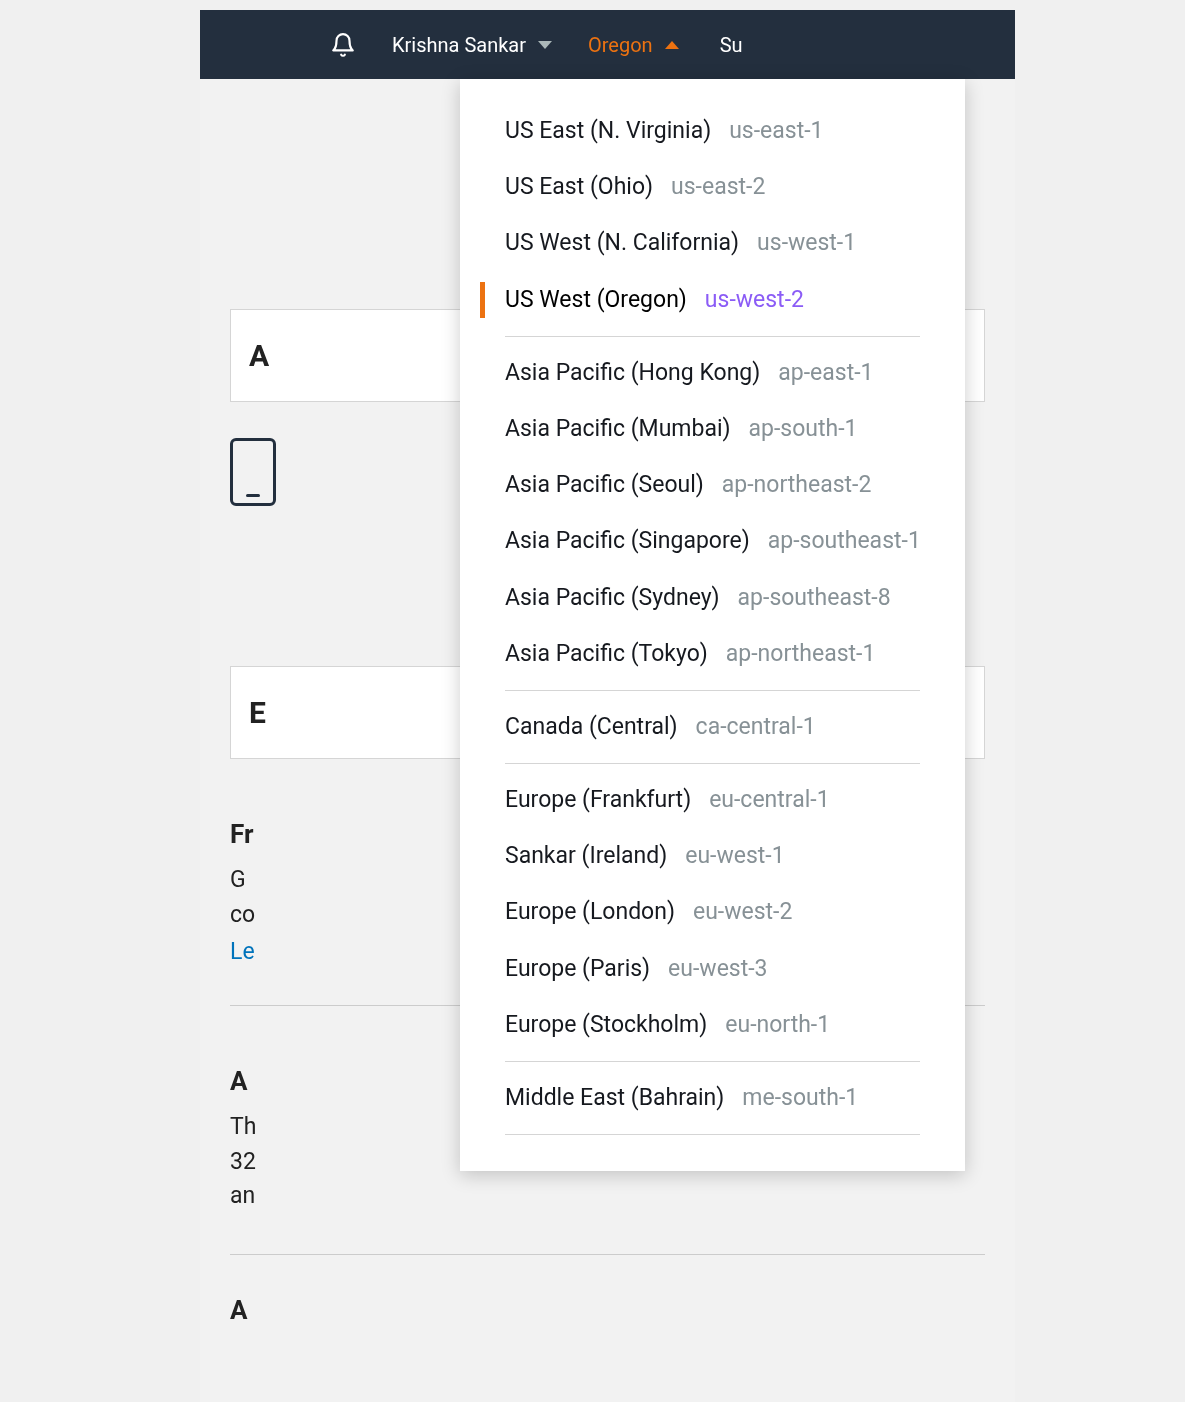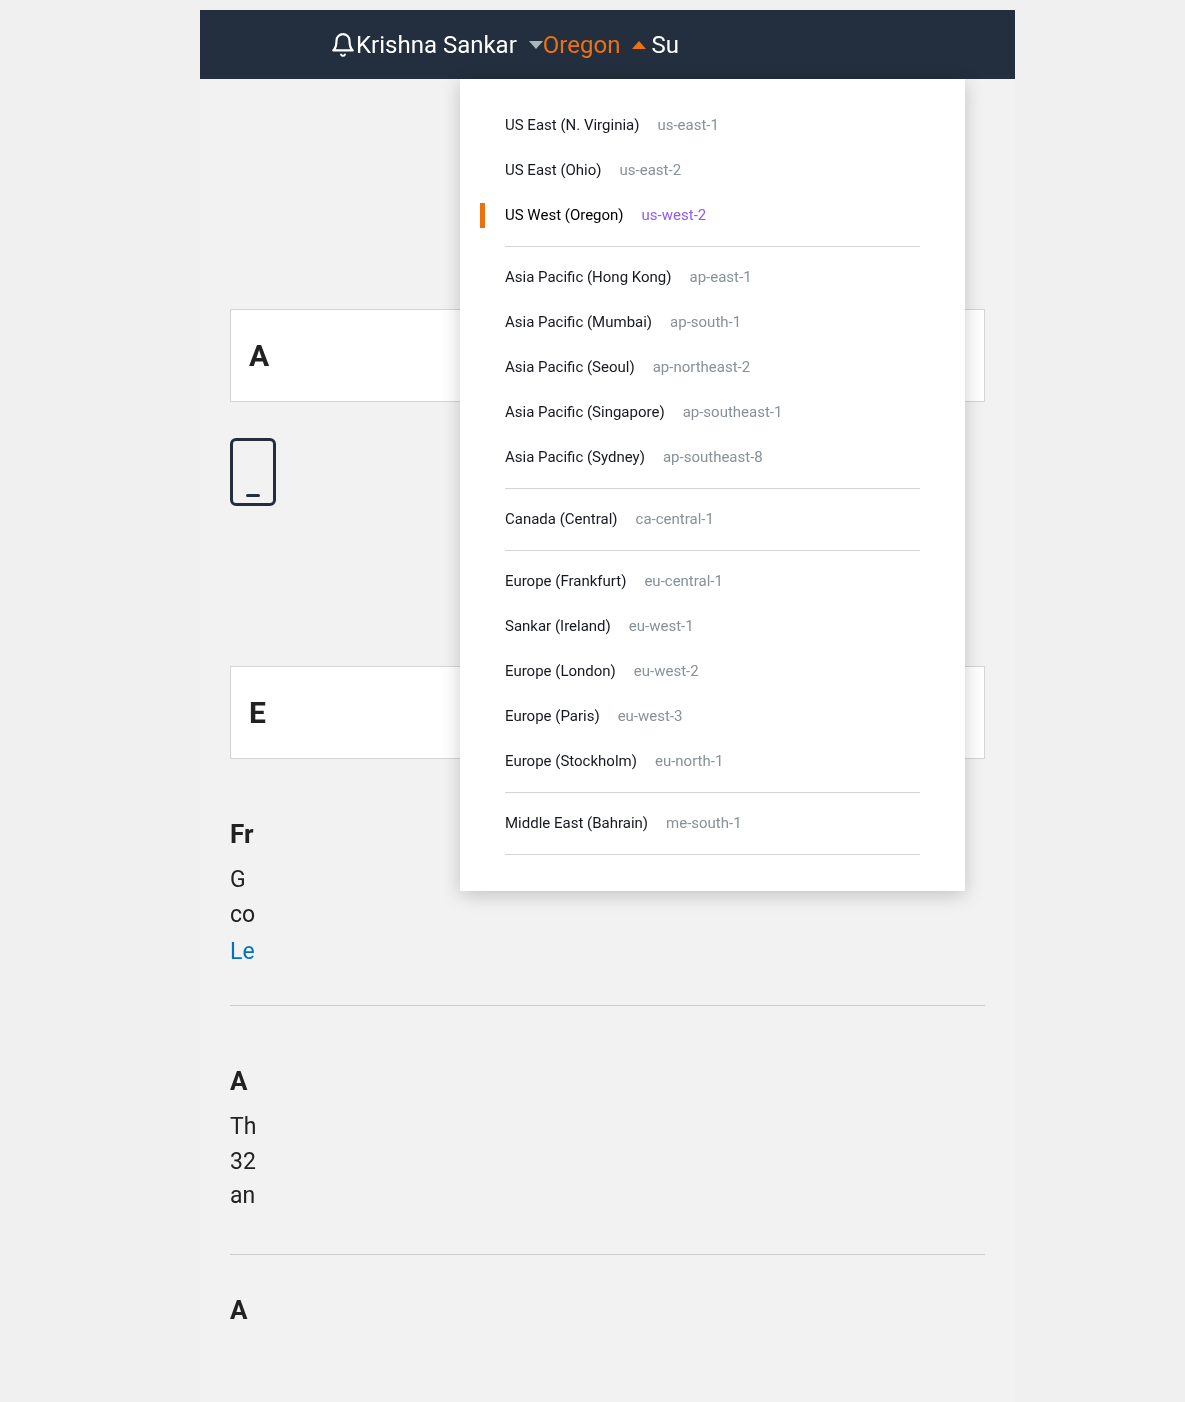--- a/index.html
+++ b/index.html
@@ -18,22 +18,23 @@
     width: 815px;
     height: 1392px;
     background: #f2f2f2;
   }
   .topbar {
     background: #232f3e;
     height: 69px;
     display: flex;
     align-items: center;
     padding: 0 20px 0 130px;
+    gap: 36px;
     color: #fff;
-    font-size: 24px;
+    font-size: 20px;
     position: relative;
     z-index: 10;
   }
   .bell-icon { display: flex; align-items: center; cursor: pointer; }
   .account-menu { display: flex; align-items: center; gap: 12px; cursor: pointer; }
   .region-menu { display: flex; align-items: center; gap: 12px; cursor: pointer; color: #ec7211; }
   .caret-down, .caret-up {
     width: 0; height: 0; border-left: 7px solid transparent; border-right: 7px solid transparent;
   }
   .caret-down { border-top: 8px solid #aab7b8; }
@@ -87,21 +88,21 @@
     width: 505px;
     background: #fff;
     box-shadow: 0 4px 18px rgba(0,0,0,0.2);
     z-index: 20;
     padding: 24px 0 28px 0;
   }
   .region-item {
     padding: 12px 0 12px 45px;
     position: relative;
     cursor: pointer;
-    font-size: 15px;
+    font-size: 23px;
     line-height: 1.4;
     display: flex;
     align-items: baseline;
     gap: 18px;
   }
   .region-item .region-name { color: #16191f; }
   .region-item .region-code { color: #879196; }
   .region-item.selected .region-name { font-weight: 400; color: #000; }
   .region-item.selected .region-code { color: #8b5cf6; }
   .region-item.selected::before {
@@ -173,20 +174,24 @@
   <div class="region-dropdown" id="region-dropdown">
 
   <div class="region-item">
         <span class="region-name">US East (N. Virginia)</span>
         <span class="region-code">us-east-1</span>
       </div>
       <div class="region-item">
         <span class="region-name">US East (Ohio)</span>
         <span class="region-code">us-east-2</span>
       </div>
+      <div class="region-item">
+        <span class="region-name">US West (N. California)</span>
+        <span class="region-code">us-west-1</span>
+      </div>
       <div class="region-item selected">
         <span class="region-name">US West (Oregon)</span>
         <span class="region-code">us-west-2</span>
       </div>
       <div class="region-divider"></div>
       <div class="region-item">
         <span class="region-name">Asia Pacific (Hong Kong)</span>
         <span class="region-code">ap-east-1</span>
       </div>
       <div class="region-item">
@@ -198,20 +203,24 @@
         <span class="region-code">ap-northeast-2</span>
       </div>
       <div class="region-item">
         <span class="region-name">Asia Pacific (Singapore)</span>
         <span class="region-code">ap-southeast-1</span>
       </div>
       <div class="region-item">
         <span class="region-name">Asia Pacific (Sydney)</span>
         <span class="region-code">ap-southeast-8</span>
       </div>
+      <div class="region-item">
+        <span class="region-name">Asia Pacific (Tokyo)</span>
+        <span class="region-code">ap-northeast-1</span>
+      </div>
       <div class="region-divider"></div>
       <div class="region-item">
         <span class="region-name">Canada (Central)</span>
         <span class="region-code">ca-central-1</span>
       </div>
       <div class="region-divider"></div>
       <div class="region-item">
         <span class="region-name">Europe (Frankfurt)</span>
         <span class="region-code">eu-central-1</span>
       </div>

